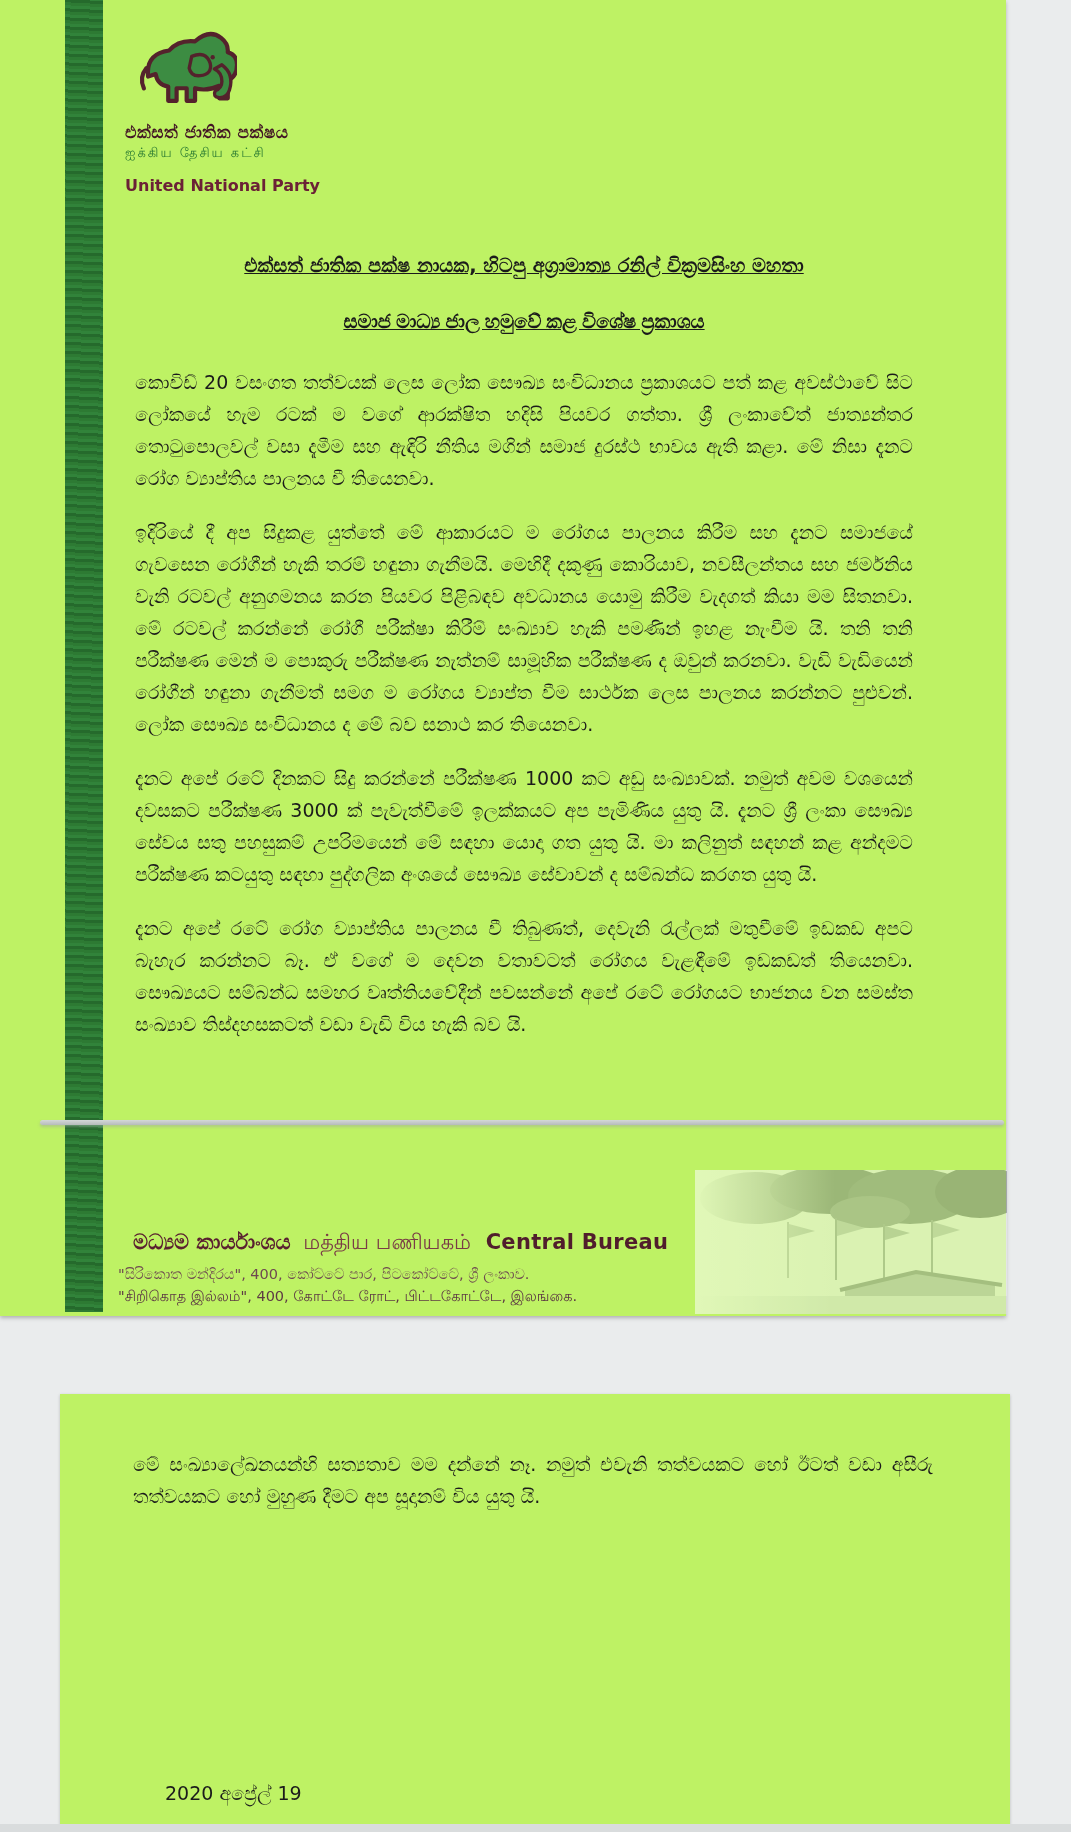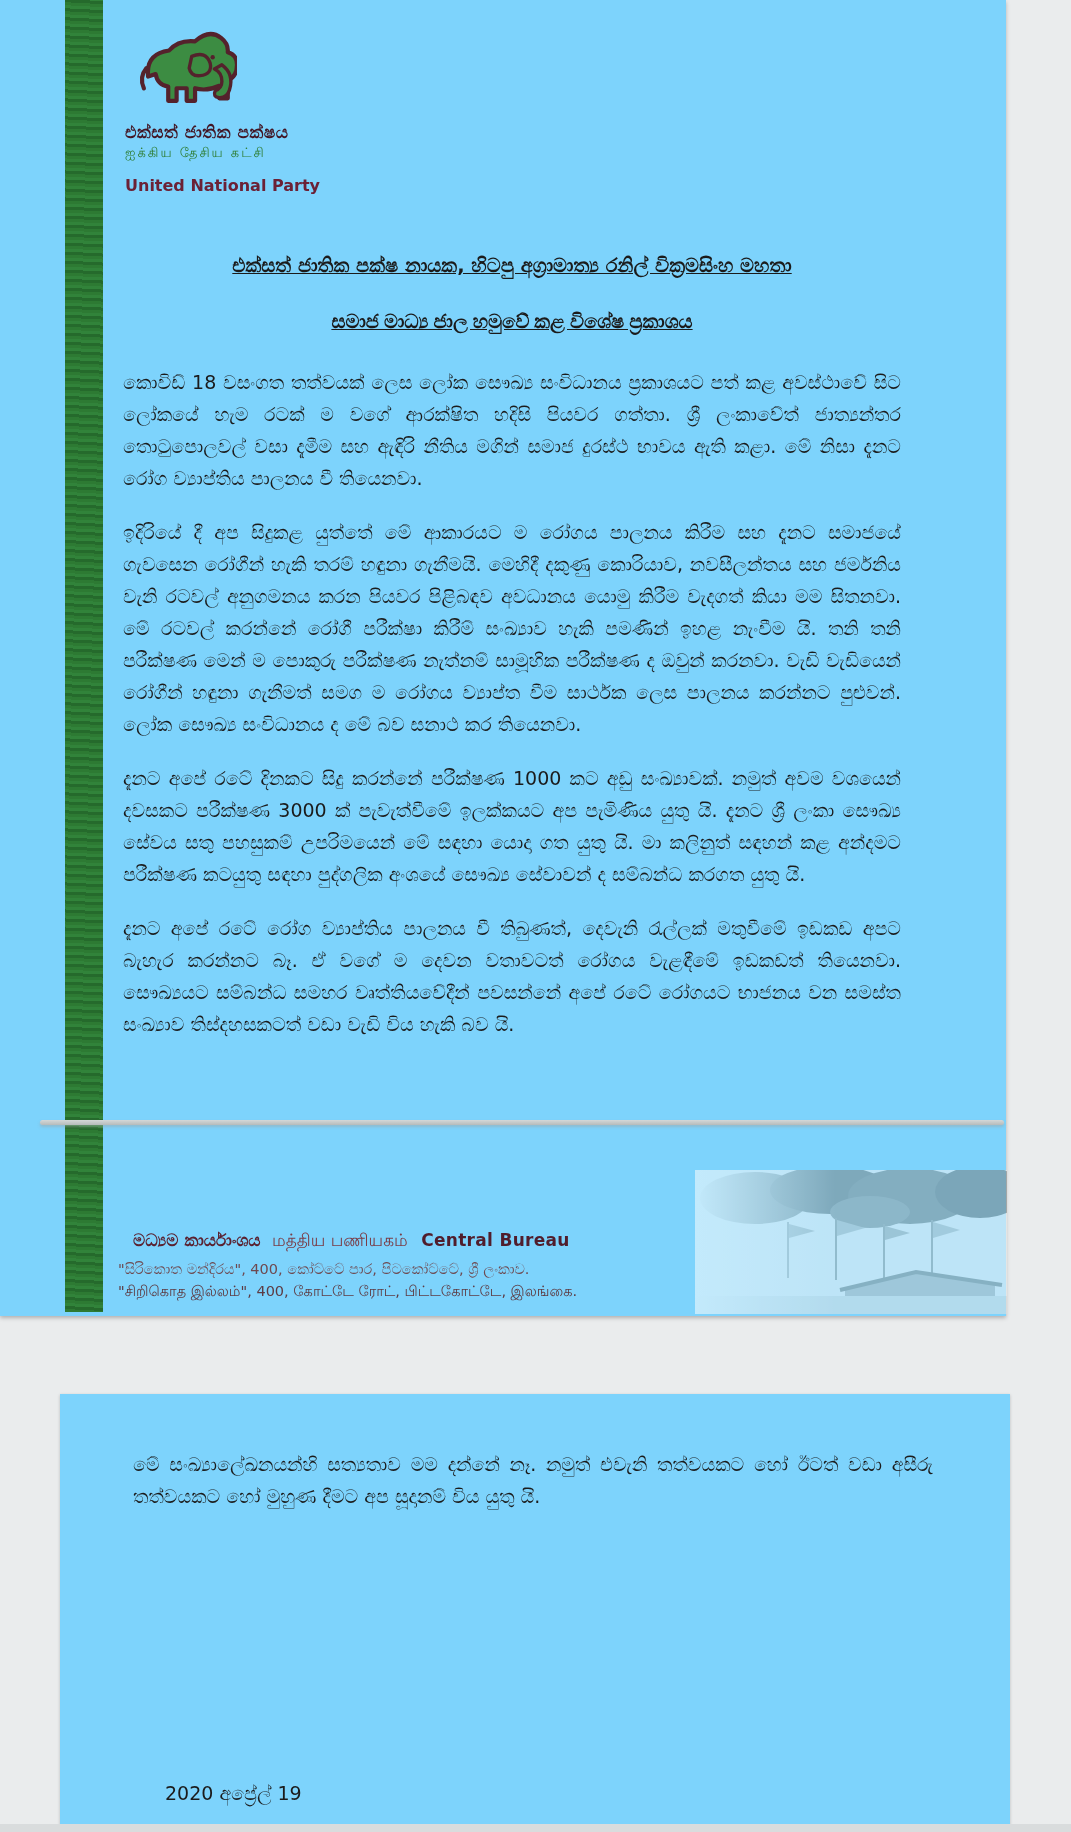--- a/index.html
+++ b/index.html
@@ -1,44 +1,44 @@
 <!DOCTYPE html>
 <html><head>
 <meta charset="utf-8">
 <style>
   html,body{margin:0;padding:0;}
   body{
     width:1071px;height:1832px;position:relative;overflow:hidden;
     background:#eaeced;
     font-family:"DejaVu Sans","Liberation Sans",sans-serif;
   }
-  .page{position:absolute;background:#7dd3fc;}
+  .page{position:absolute;background:#bef264;}
   #page1{left:0;top:0;width:1006px;height:1316px;box-shadow:0 2px 4px rgba(0,0,0,.25);}
   #page2{left:60px;top:1394px;width:950px;height:508px;box-shadow:0 1px 3px rgba(0,0,0,.2);}
   .green-stripe{
     position:absolute;left:65px;top:0;width:38px;height:1312px;
     background:repeating-linear-gradient(3deg,#2d7a33 0 3px,#256a2c 3px 6px,#31833a 6px 9px);
   }
   .logo-block{position:absolute;left:125px;top:30px;width:260px;}
   .logo-svg{display:block;margin-left:8px;}
   .party-si{font-weight:bold;font-size:17px;color:#421524;letter-spacing:.5px;margin-top:4px;}
   .party-ta{font-size:13px;color:#2e7d33;margin-top:3px;letter-spacing:2px;}
   .party-en{font-size:16px;font-weight:bold;color:#6b2136;margin-top:14px;}
-  .content1{position:absolute;left:123px;top:252px;width:778px;color:#1b1b1b;}
+  .content1{position:absolute;left:135px;top:252px;width:778px;color:#1b1b1b;}
   .head{font-size:19.5px;font-weight:bold;text-align:center;text-decoration:underline;
         line-height:28px;margin:0 0 28px 0;}
   .head2{margin-bottom:30px;font-family:Liberation Serif, serif;}
   .para{font-size:19px;line-height:32px;text-align:justify;margin:0 0 22px 0;}
   .page-note{font-size:19px;margin-top:2px;}
   .scan-line{
     position:absolute;left:40px;top:1120px;width:964px;height:5px;border-radius:3px;
     background:linear-gradient(#d4d8d8,#b6bbbb);box-shadow:0 2px 3px rgba(160,165,165,.5);
   }
   .footer-block{position:absolute;left:118px;top:1230px;width:470px;}
-  .office-line{font-size:17px;margin-left:15px;white-space:nowrap;}
+  .office-line{font-size:21px;margin-left:15px;white-space:nowrap;}
   .office-si{font-weight:bold;color:#5a2130;}
   .office-ta{color:#7a3c46;margin-left:6px;}
   .office-en{font-weight:bold;color:#501d2c;margin-left:8px;letter-spacing:.3px;}
   .addr{font-size:14.5px;color:#6e4950;margin-top:9px;white-space:nowrap;}
   .addr-ta{color:#5d3b43;margin-top:5px;}
   .photo{position:absolute;left:695px;top:1170px;width:312px;height:144px;overflow:hidden;opacity:.55;}
   .photo-fade{position:absolute;inset:0;background:linear-gradient(to right,#fdfdfc 0%,rgba(253,253,252,0) 45%);}
   .content2{position:absolute;left:73px;top:54px;width:800px;color:#1b1b1b;}
   .date-line{position:absolute;left:75px;top:388px;font-size:19px;color:#1b1b1b;font-weight:500;margin-left:30px;}
   .bottom-strip{position:absolute;left:0;top:1824px;width:1071px;height:8px;background:#d9dcdd;}
@@ -64,21 +64,21 @@
       <circle cx="95" cy="31" r="2.6" fill="#54222c"></circle>
     </svg>
     <div class="party-si">එක්සත් ජාතික පක්ෂය</div>
     <div class="party-ta">ஐக்கிய தேசிய கட்சி</div>
     <div class="party-en">United National Party</div>
   </div>
 
   <div class="content1">
     <div class="head">එක්සත් ජාතික පක්ෂ නායක, හිටපු අග්‍රාමාත්‍ය රනිල් වික්‍රමසිංහ මහතා</div>
     <div class="head head2">සමාජ මාධ්‍ය ජාල හමුවේ කළ විශේෂ ප්‍රකාශය</div>
-    <p class="para">කොවිඩ් 18 වසංගත තත්වයක් ලෙස ලෝක සෞඛ්‍ය සංවිධානය ප්‍රකාශයට පත් කළ අවස්ථාවේ සිට ලෝකයේ හැම රටක් ම වගේ ආරක්ෂිත හදිසි පියවර ගත්තා. ශ්‍රී ලංකාවේත් ජාත්‍යන්තර තොටුපොලවල් වසා දැමීම සහ ඇඳිරි නීතිය මගින් සමාජ දුරස්ථ භාවය ඇති කළා. මේ නිසා දැනට රෝග ව්‍යාප්තිය පාලනය වී තියෙනවා.</p>
+    <p class="para">කොවිඩ් 20 වසංගත තත්වයක් ලෙස ලෝක සෞඛ්‍ය සංවිධානය ප්‍රකාශයට පත් කළ අවස්ථාවේ සිට ලෝකයේ හැම රටක් ම වගේ ආරක්ෂිත හදිසි පියවර ගත්තා. ශ්‍රී ලංකාවේත් ජාත්‍යන්තර තොටුපොලවල් වසා දැමීම සහ ඇඳිරි නීතිය මගින් සමාජ දුරස්ථ භාවය ඇති කළා. මේ නිසා දැනට රෝග ව්‍යාප්තිය පාලනය වී තියෙනවා.</p>
     <p class="para">ඉදිරියේ දී අප සිදුකළ යුත්තේ මේ ආකාරයට ම රෝගය පාලනය කිරීම සහ දැනට සමාජයේ ගැවසෙන රෝගීන් හැකි තරම් හඳුනා ගැනීමයි. මෙහිදී දකුණු කොරියාව, නවසීලන්තය සහ ජර්මනිය වැනි රටවල් අනුගමනය කරන පියවර පිළිබඳව අවධානය යොමු කිරීම වැදගත් කියා මම සිතනවා. මේ රටවල් කරන්නේ රෝගී පරීක්ෂා කිරීම් සංඛ්‍යාව හැකි පමණින් ඉහළ නැංවීම යි. තනි තනි පරීක්ෂණ මෙන් ම පොකුරු පරීක්ෂණ නැත්නම් සාමූහික පරීක්ෂණ ද ඔවුන් කරනවා. වැඩි වැඩියෙන් රෝගීන් හඳුනා ගැනීමත් සමග ම රෝගය ව්‍යාප්ත වීම සාර්ථක ලෙස පාලනය කරන්නට පුළුවන්. ලෝක සෞඛ්‍ය සංවිධානය ද මේ බව සනාථ කර තියෙනවා.</p>
     <p class="para">දැනට අපේ රටේ දිනකට සිදු කරන්නේ පරීක්ෂණ 1000 කට අඩු සංඛ්‍යාවක්. නමුත් අවම වශයෙන් දවසකට පරීක්ෂණ 3000 ක් පැවැත්වීමේ ඉලක්කයට අප පැමිණිය යුතු යි. දැනට ශ්‍රී ලංකා සෞඛ්‍ය සේවය සතු පහසුකම් උපරිමයෙන් මේ සඳහා යොදා ගත යුතු යි. මා කලිනුත් සඳහන් කළ අන්දමට පරීක්ෂණ කටයුතු සඳහා පුද්ගලික අංශයේ සෞඛ්‍ය සේවාවන් ද සම්බන්ධ කරගත යුතු යි.</p>
     <p class="para">දැනට අපේ රටේ රෝග ව්‍යාප්තිය පාලනය වී තිබුණත්, දෙවැනි රැල්ලක් මතුවීමේ ඉඩකඩ අපට බැහැර කරන්නට බෑ. ඒ වගේ ම දෙවන වතාවටත් රෝගය වැළඳීමේ ඉඩකඩත් තියෙනවා. සෞඛ්‍යයට සම්බන්ධ සමහර වෘත්තියවේදීන් පවසන්නේ අපේ රටේ රෝගයට භාජනය වන සමස්ත සංඛ්‍යාව තිස්දහසකටත් වඩා වැඩි විය හැකි බව යි.</p>
   </div>
 
   <div class="scan-line"></div>
 
   <div class="photo">
     <svg width="312" height="144" viewBox="0 0 312 144" aria-hidden="true">
       <rect x="0" y="0" width="312" height="144" fill="#f2f3f3"></rect>

